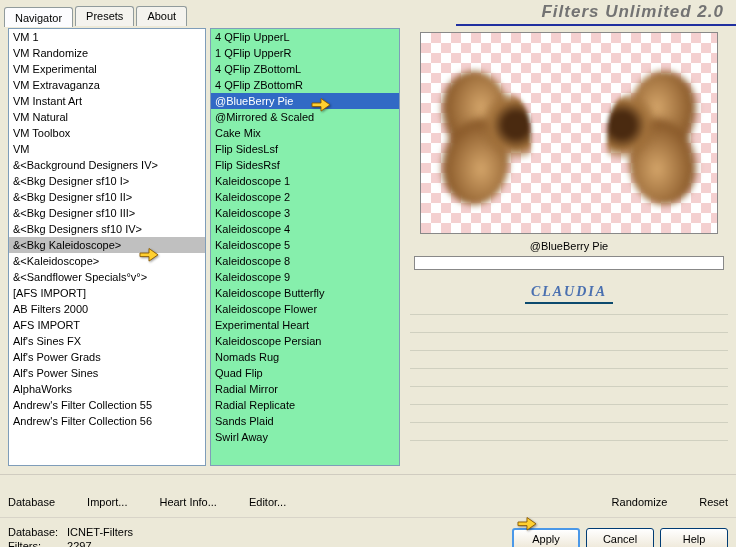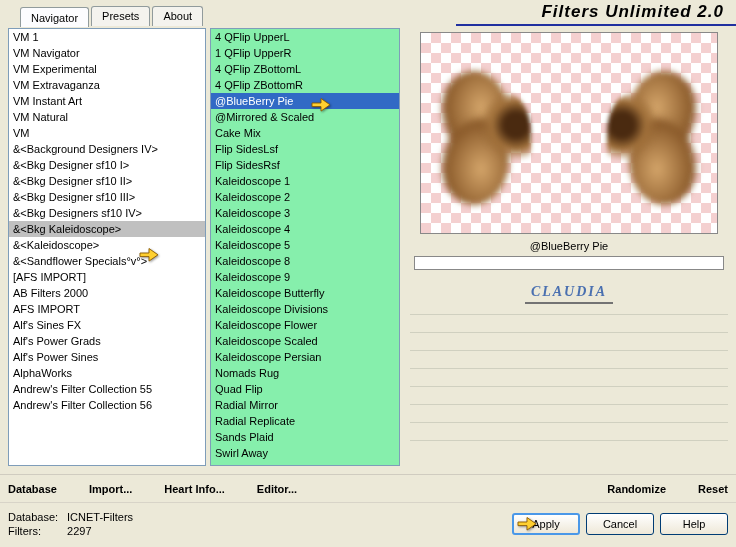--- a/index.html
+++ b/index.html
@@ -1,45 +1,45 @@
 <!DOCTYPE html>
 <html><head>
 <meta charset="utf-8">
 <style>
 * { box-sizing: border-box; margin: 0; padding: 0; }
 body { font-family: Tahoma, Arial, sans-serif; font-size: 11px; background: #ece9d8; width: 736px; height: 547px; overflow: hidden; position: relative; }
 .header { height: 26px; background: #ece9d8; position: relative; }
-.tabs { position: absolute; left: 20px; top: 6px; display: flex; }
+.tabs { position: absolute; left: 4px; top: 6px; display: flex; }
 .tab { padding: 3px 10px; border: 1px solid #919b9c; border-bottom: none; background: #f4f3ee; margin-right: 2px; border-radius: 3px 3px 0 0; cursor: pointer; font-size: 11px; }
 .tab.active { background: #fcfcfe; position: relative; top: 1px; padding-top: 4px; }
-.title { position: absolute; right: 12px; top: 2px; font-family: Arial, sans-serif; font-weight: bold; font-style: italic; font-size: 17px; color: #000000; letter-spacing: 1px; }
+.title { position: absolute; right: 12px; top: 2px; font-family: Arial, sans-serif; font-weight: bold; font-style: italic; font-size: 17px; color: #737373; letter-spacing: 1px; }
 .title-underline { position: absolute; right: 0; top: 24px; width: 280px; height: 2px; background: #2030a0; }
 .main { display: flex; height: 448px; padding: 2px 8px 0 8px; gap: 4px; }
 .list-panel { width: 198px; height: 438px; overflow-y: scroll; overflow-x: hidden; border: 1px solid #7f9db9; background: #fff; position: relative; }
 .list-panel2 { width: 190px; height: 438px; overflow-y: scroll; overflow-x: hidden; border: 1px solid #7f9db9; background: #86efac; }
 .list-item { padding: 1px 4px; white-space: nowrap; cursor: pointer; font-size: 11px; line-height: 14px; }
 .list-item.selected-gray { background: #c0c0c0; }
 .list-item.selected-blue { background: #316ac5; color: #fff; }
 .right-panel { flex: 1; display: flex; flex-direction: column; padding-left: 6px; }
 .preview { width: 298px; height: 202px; border: 1px solid #888; background: #fff; margin: 4px auto 0; position: relative; overflow: hidden; }
 .preview-checker { position: absolute; inset: 0; background-image: repeating-conic-gradient(#f4d0d0 0 25%, #fff 0 50%); background-size: 20px 20px; }
 .blob { position: absolute; width: 70px; height: 90px; background: radial-gradient(ellipse at 40% 40%, #d4a56a, #8a5a2a 60%, transparent 70%); border-radius: 50%; filter: blur(3px); }
 .blob.b1 { left: 18px; top: 38px; transform: scaleX(-1); }
 .blob.b2 { left: 18px; top: 82px; transform: scaleY(-1) scaleX(-1); }
 .blob.b3 { right: 18px; top: 38px; }
 .blob.b4 { right: 18px; top: 82px; transform: scaleY(-1); }
 .swirl { position: absolute; right: 60px; top: 60px; width: 50px; height: 80px; background: radial-gradient(circle at 30% 40%, #4a2a10 20%, #a0703a 40%, transparent 60%); border-radius: 50% 30% 50% 30%; filter: blur(2px); }
 .swirl2 { position: absolute; left: 60px; top: 60px; width: 50px; height: 80px; background: radial-gradient(circle at 70% 40%, #4a2a10 20%, #a0703a 40%, transparent 60%); border-radius: 30% 50% 30% 50%; filter: blur(2px); }
 .filter-name { text-align: center; font-size: 11px; margin: 6px 0 4px; }
 .progress { height: 14px; border: 1px solid #888; background: #fff; margin: 0 4px 8px; }
 .claudia { text-align: center; margin: 4px 0 10px; }
-.claudia-logo { display: inline-block; font-family: cursive; font-weight: bold; font-size: 14px; color: #4a70b0; font-style: italic; border-bottom: 2px solid #737373; padding: 2px 6px; letter-spacing: 2px; }
+.claudia-logo { display: inline-block; font-family: cursive; font-weight: bold; font-size: 14px; color: #4a70b0; font-style: italic; border-bottom: 2px solid #0c4a6e; padding: 2px 6px; letter-spacing: 2px; }
 .sliders { flex: 1; }
 .slider-row { height: 18px; border-top: 1px solid #d0d0c0; }
-.toolbar { display: flex; padding: 8px 8px; gap: 32px; border-top: 1px solid #d0ccc0; align-items: flex-start; height: 28px; font-weight: bold; }
+.toolbar { display: flex; padding: 21px 8px; gap: 32px; border-top: 1px solid #d0ccc0; align-items: flex-start; height: 28px; }
 .tool-link { font-size: 11px; cursor: pointer; text-decoration: none; color: #000; }
 .tool-spacer { flex: 1; }
 .footer { display: flex; padding: 6px 8px; align-items: center; height: 42px; border-top: 1px solid #d8d4c8; }
 .db-info { font-size: 11px; line-height: 14px; }
 .db-label { display: inline-block; width: 56px; }
 .buttons { margin-left: auto; display: flex; gap: 6px; }
 .btn { min-width: 68px; height: 22px; border: 1px solid #003c74; background: linear-gradient(#fff, #eee8d8); border-radius: 3px; font-size: 11px; cursor: pointer; padding: 0 10px; }
 .btn.default { border: 2px solid #4a98e8; }
 .pointer { position: absolute; width: 22px; height: 18px; pointer-events: none; z-index: 100; }
 .pointer svg { width: 100%; height: 100%; filter: drop-shadow(1px 1px 1px rgba(0,0,0,0.4)); }
@@ -53,25 +53,26 @@
       <div class="tab">Presets</div>
       <div class="tab">About</div>
     </div>
   <div class="title">Filters Unlimited 2.0</div>
   <div class="title-underline"></div>
 </div>
 
 <div class="main">
   <div class="list-panel" id="cat-list">
       <div class="list-item">VM 1</div>
-      <div class="list-item">VM Navigator</div>
+      <div class="list-item">VM Randomize</div>
       <div class="list-item">VM Experimental</div>
       <div class="list-item">VM Extravaganza</div>
       <div class="list-item">VM Instant Art</div>
       <div class="list-item">VM Natural</div>
+      <div class="list-item">VM Toolbox</div>
       <div class="list-item">VM</div>
       <div class="list-item">&amp;&lt;Background Designers IV&gt;</div>
       <div class="list-item">&amp;&lt;Bkg Designer sf10 I&gt;</div>
       <div class="list-item">&amp;&lt;Bkg Designer sf10 II&gt;</div>
       <div class="list-item">&amp;&lt;Bkg Designer sf10 III&gt;</div>
       <div class="list-item">&amp;&lt;Bkg Designers sf10 IV&gt;</div>
       <div class="list-item selected-gray">&amp;&lt;Bkg Kaleidoscope&gt;</div>
       <div class="list-item">&amp;&lt;Kaleidoscope&gt;</div>
       <div class="list-item">&amp;&lt;Sandflower Specials°v°&gt;</div>
       <div class="list-item">[AFS IMPORT]</div>
@@ -95,23 +96,22 @@
       <div class="list-item">Flip SidesLsf</div>
       <div class="list-item">Flip SidesRsf</div>
       <div class="list-item">Kaleidoscope 1</div>
       <div class="list-item">Kaleidoscope 2</div>
       <div class="list-item">Kaleidoscope 3</div>
       <div class="list-item">Kaleidoscope 4</div>
       <div class="list-item">Kaleidoscope 5</div>
       <div class="list-item">Kaleidoscope 8</div>
       <div class="list-item">Kaleidoscope 9</div>
       <div class="list-item">Kaleidoscope Butterfly</div>
-      <div class="list-item">Kaleidoscope Divisions</div>
       <div class="list-item">Kaleidoscope Flower</div>
-      <div class="list-item">Kaleidoscope Scaled</div>
+      <div class="list-item">Experimental Heart</div>
       <div class="list-item">Kaleidoscope Persian</div>
       <div class="list-item">Nomads Rug</div>
       <div class="list-item">Quad Flip</div>
       <div class="list-item">Radial Mirror</div>
       <div class="list-item">Radial Replicate</div>
       <div class="list-item">Sands Plaid</div>
       <div class="list-item">Swirl Away</div>
     </div>
   <div class="right-panel">
     <div class="preview">

